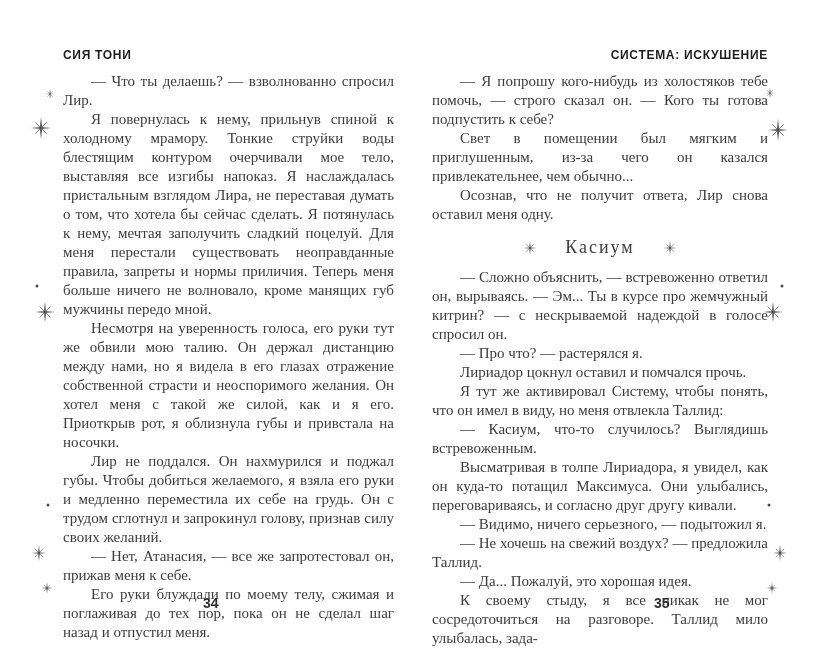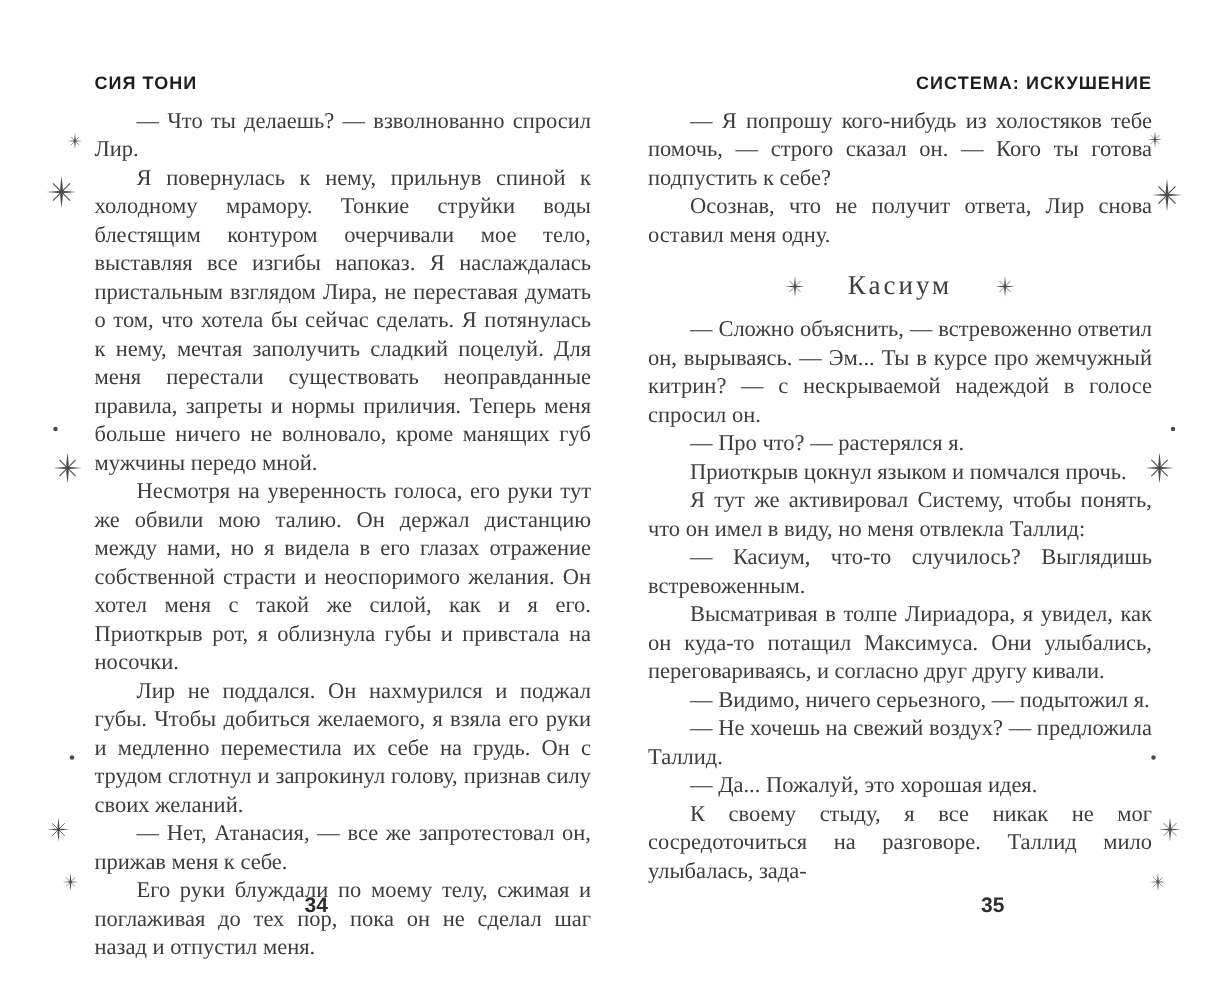--- a/index.html
+++ b/index.html
@@ -111,39 +111,40 @@
         <p>— Нет, Атанасия, — все же запротестовал он, прижав меня к себе.</p>
         <p>Его руки блуждали по моему телу, сжимая и поглаживая до тех пор, пока он не сделал шаг назад и отпустил меня.</p>
       </div>
   </div>
   <div class="page-number pn-left">34</div>
 
   <div class="page page-right">
     <div class="running-head right">СИСТЕМА: ИСКУШЕНИЕ</div>
     <div class="body-text">
         <p>— Я попрошу кого-нибудь из холостяков тебе помочь, — строго сказал он. — Кого ты готова подпустить к себе?</p>
+        <p>Свет в помещении был мягким и приглушенным, из-за чего он казался привлекательнее, чем обычно...</p>
         <p>Осознав, что не получит ответа, Лир снова оставил меня одну.</p>
       </div>
     <div class="section-heading">
       <span class="star" style="position:static;transform:none">
         <svg width="14" height="14" viewBox="0 0 24 24">
             <use href="#sparkle"></use>
           </svg>
       </span>
       <span>Касиум</span>
       <span class="star" style="position:static;transform:none">
         <svg width="14" height="14" viewBox="0 0 24 24">
             <use href="#sparkle"></use>
           </svg>
       </span>
     </div>
     <div class="body-text">
         <p>— Сложно объяснить, — встревоженно ответил он, вырываясь. — Эм... Ты в курсе про жемчужный китрин? — с нескрываемой надеждой в голосе спросил он.</p>
         <p>— Про что? — растерялся я.</p>
-        <p>Приоткрыв цокнул языком и помчался прочь.</p>
+        <p>Лириадор цокнул оставил и помчался прочь.</p>
         <p>Я тут же активировал Систему, чтобы понять, что он имел в виду, но меня отвлекла Таллид:</p>
         <p>— Касиум, что-то случилось? Выглядишь встревоженным.</p>
         <p>Высматривая в толпе Лириадора, я увидел, как он куда-то потащил Максимуса. Они улыбались, переговариваясь, и согласно друг другу кивали.</p>
         <p>— Видимо, ничего серьезного, — подытожил я.</p>
         <p>— Не хочешь на свежий воздух? — предложила Таллид.</p>
         <p>— Да... Пожалуй, это хорошая идея.</p>
         <p>К своему стыду, я все никак не мог сосредоточиться на разговоре. Таллид мило улыбалась, зада-</p>
       </div>
   </div>
   <div class="page-number pn-right">35</div>

